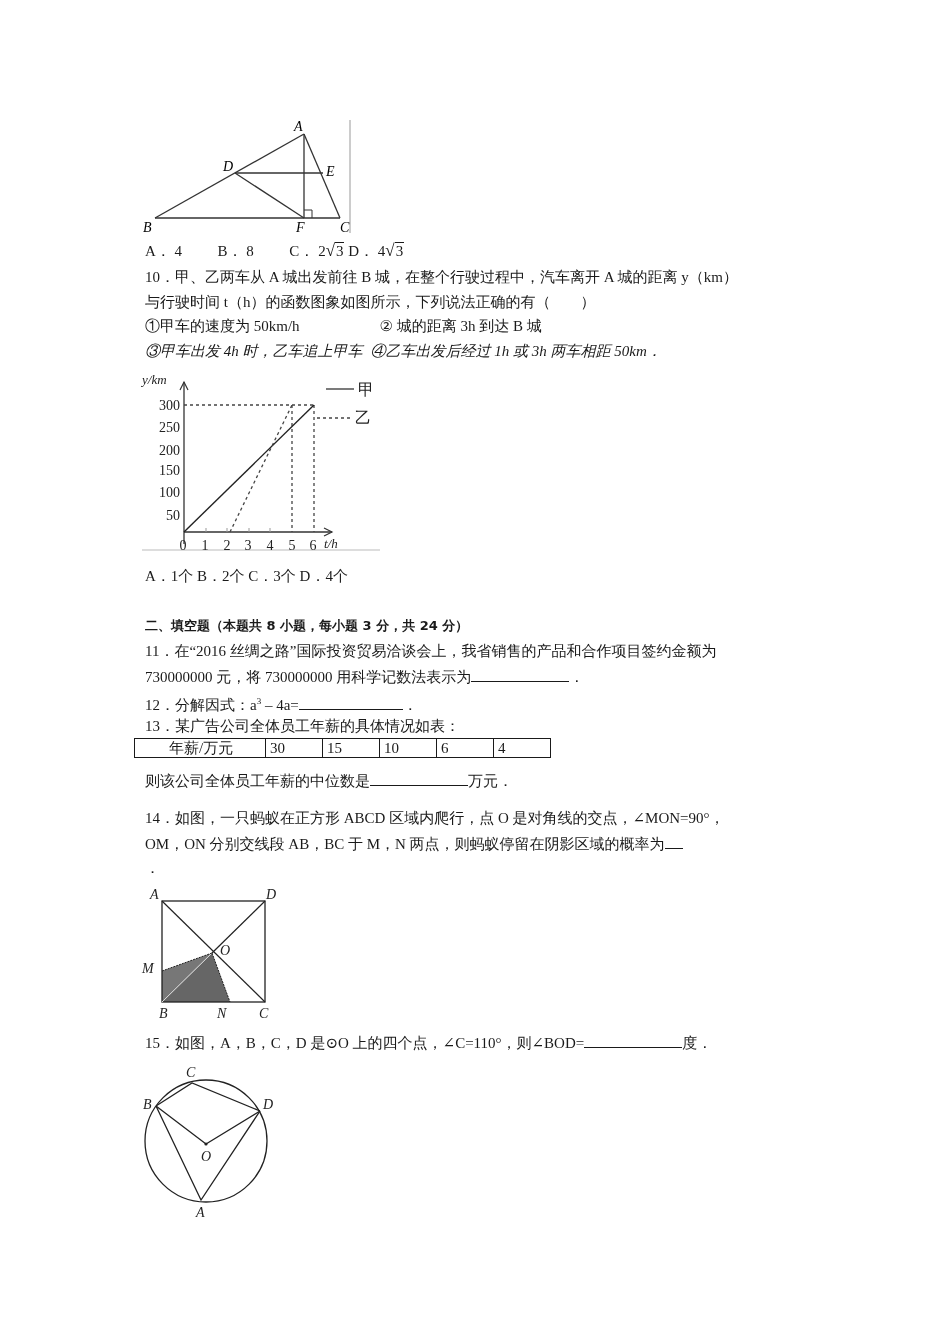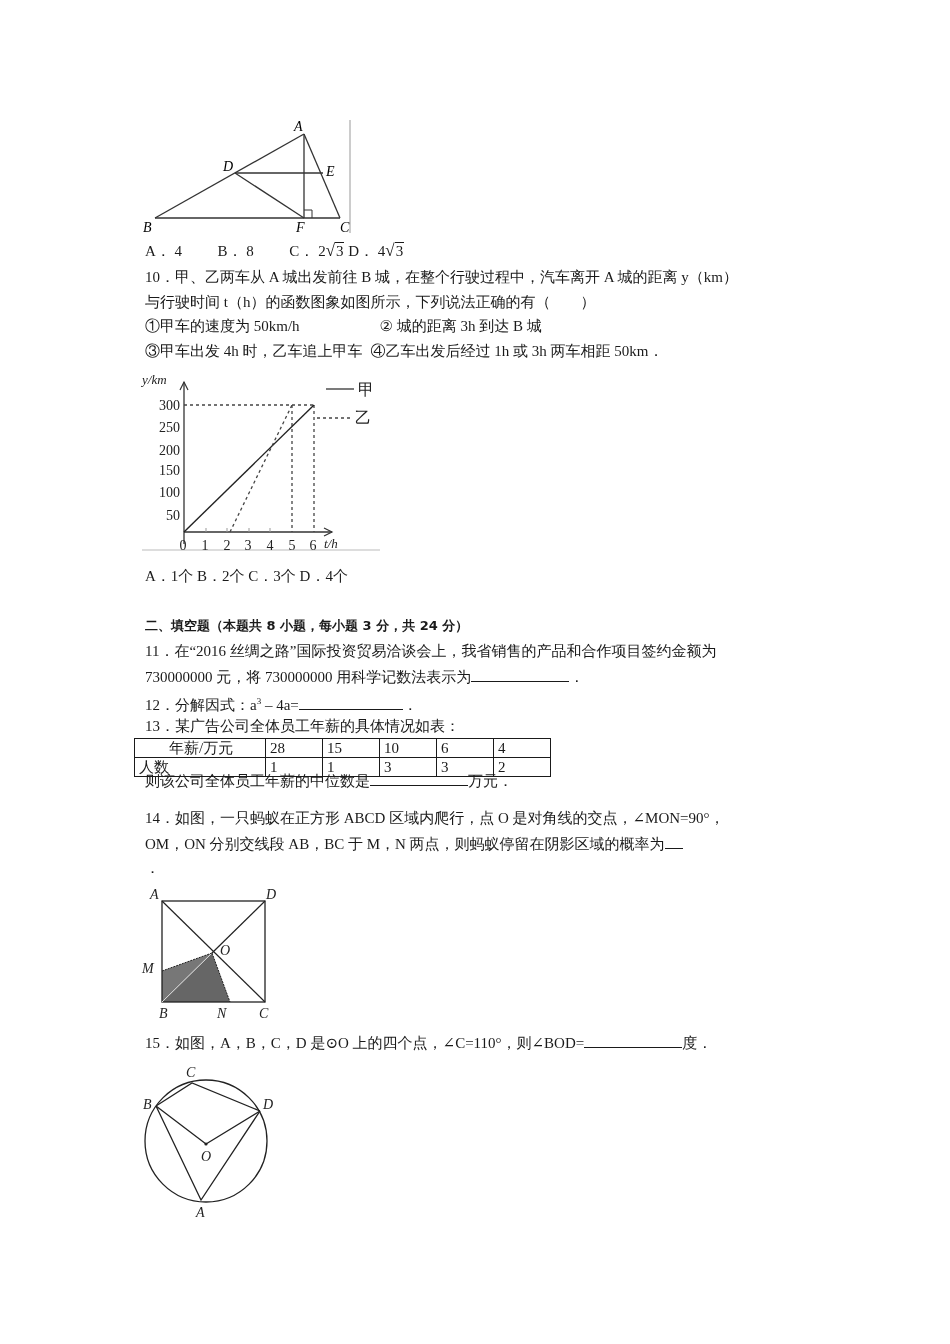--- a/index.html
+++ b/index.html
@@ -41,21 +41,21 @@
   <span style="display:inline-block;width:28px;"></span>
   <span><span>C．</span> <span>2</span><span style="font-size:17px;">√</span><span class="sqrt">3</span></span>
   <span><span>D．</span> <span>4</span><span style="font-size:17px;">√</span><span class="sqrt">3</span></span>
 </div>
 
 <div class="line" style="top:267px;">10．甲、乙两车从 A 城出发前往 B 城，在整个行驶过程中，汽车离开 A 城的距离 y（km）</div>
 <div class="line" style="top:292px;">与行驶时间 t（h）的函数图象如图所示，下列说法正确的有（　　）</div>
 <div class="line" style="top:316px;">
   <span>①甲车的速度为 50km/h</span><span style="display:inline-block;width:80px;"></span><span>② 城的距离 3h 到达 B 城</span>
 </div>
-<div class="line" style="top:341px;">
+<div class="line" style="top:341px;font-style:italic;">
   <span>③甲车出发 4h 时，乙车追上甲车</span><span style="display:inline-block;width:8px;"></span><span>④乙车出发后经过 1h 或 3h 两车相距 50km．</span>
 </div>
 
 <svg class="abs" style="left:140px;top:368px;" width="250" height="190" viewBox="0 0 250 190">
 
   <line x1="44" y1="176" x2="44" y2="14" stroke="#333" stroke-width="1.3"></line>
   <polyline points="40,22 44,14 48,22" fill="none" stroke="#333" stroke-width="1.2"></polyline>
   <line x1="44" y1="164" x2="192" y2="164" stroke="#333" stroke-width="1.3"></line>
   <polyline points="184,160 192,164 184,168" fill="none" stroke="#333" stroke-width="1.2"></polyline>
   <line x1="2" y1="182" x2="240" y2="182" stroke="#aaa" stroke-width="0.8"></line>
@@ -115,33 +115,25 @@
 
 <div class="line" style="top:691px;">
   <span>12．分解因式：a</span><sup style="font-size:9px;">3</sup><span> – 4a=</span><span class="blank" style="width:104px;"></span><span>．</span>
 </div>
 
 <div class="line" style="top:716px;">13．某广告公司全体员工年薪的具体情况如表：</div>
 <table class="sal">
   <tbody>
       <tr>
     <td style="width:96px;padding-left:34px;">年薪/万元</td>
-    <td style="width:52px;">28</td>
+    <td style="width:52px;">30</td>
     <td style="width:52px;">15</td>
     <td style="width:52px;">10</td>
     <td style="width:52px;">6</td>
     <td style="width:52px;">4</td>
-  </tr>
-  <tr>
-    <td>人数</td>
-    <td>1</td>
-    <td>1</td>
-    <td>3</td>
-    <td>3</td>
-    <td>2</td>
   </tr>
 </tbody>
   </table>
 <div class="line" style="top:770px;">
   <span>则该公司全体员工年薪的中位数是</span><span class="blank" style="width:98px;"></span><span>万元．</span>
 </div>
 
 <div class="line" style="top:808px;">14．如图，一只蚂蚁在正方形 ABCD 区域内爬行，点 O 是对角线的交点，∠MON=90°，</div>
 <div class="line" style="top:833px;">
   <span>OM，ON 分别交线段 AB，BC 于 M，N 两点，则蚂蚁停留在阴影区域的概率为</span><span class="blank" style="width:18px;"></span>

